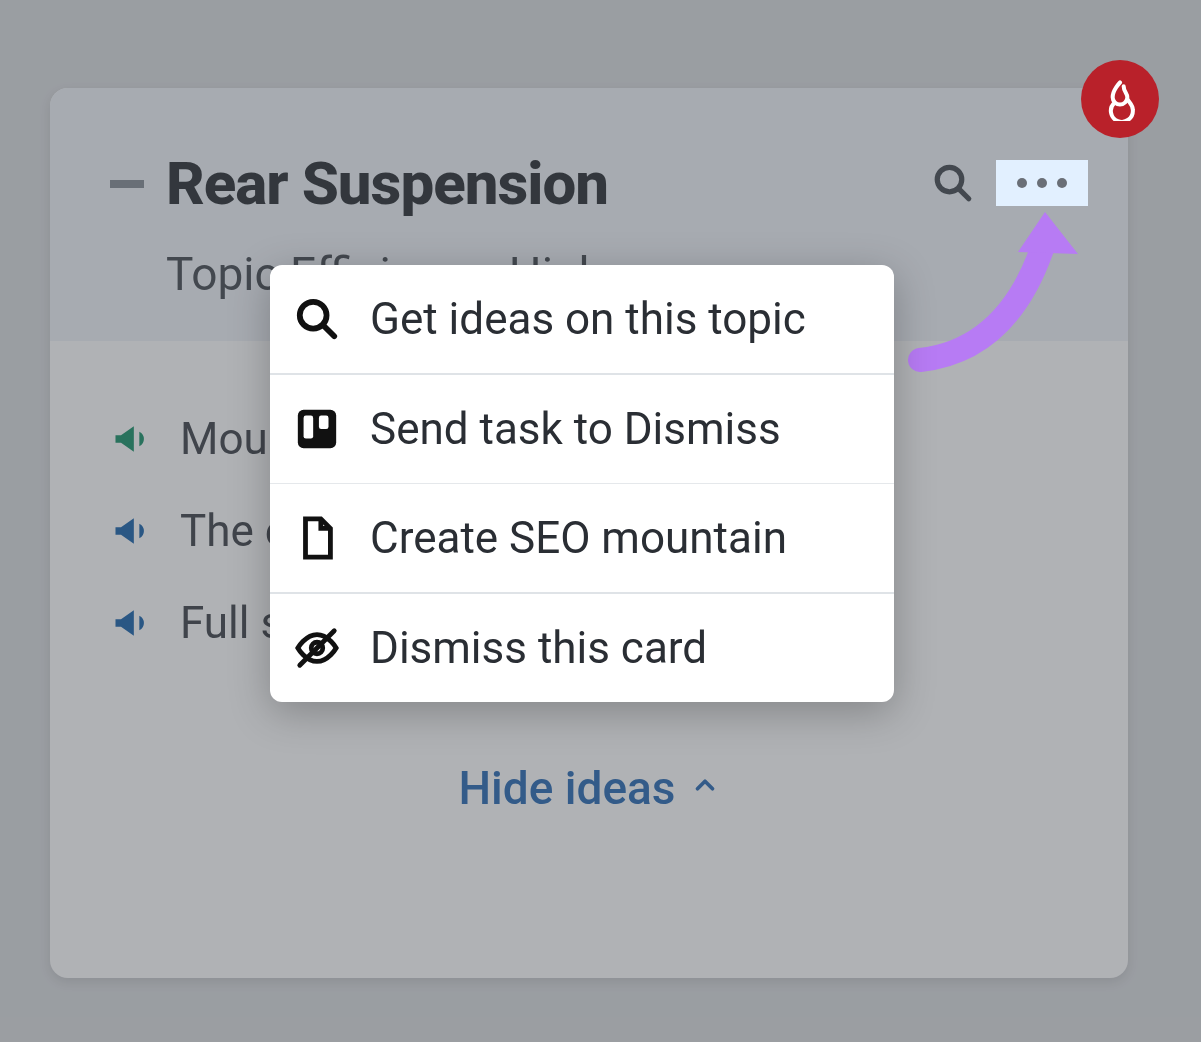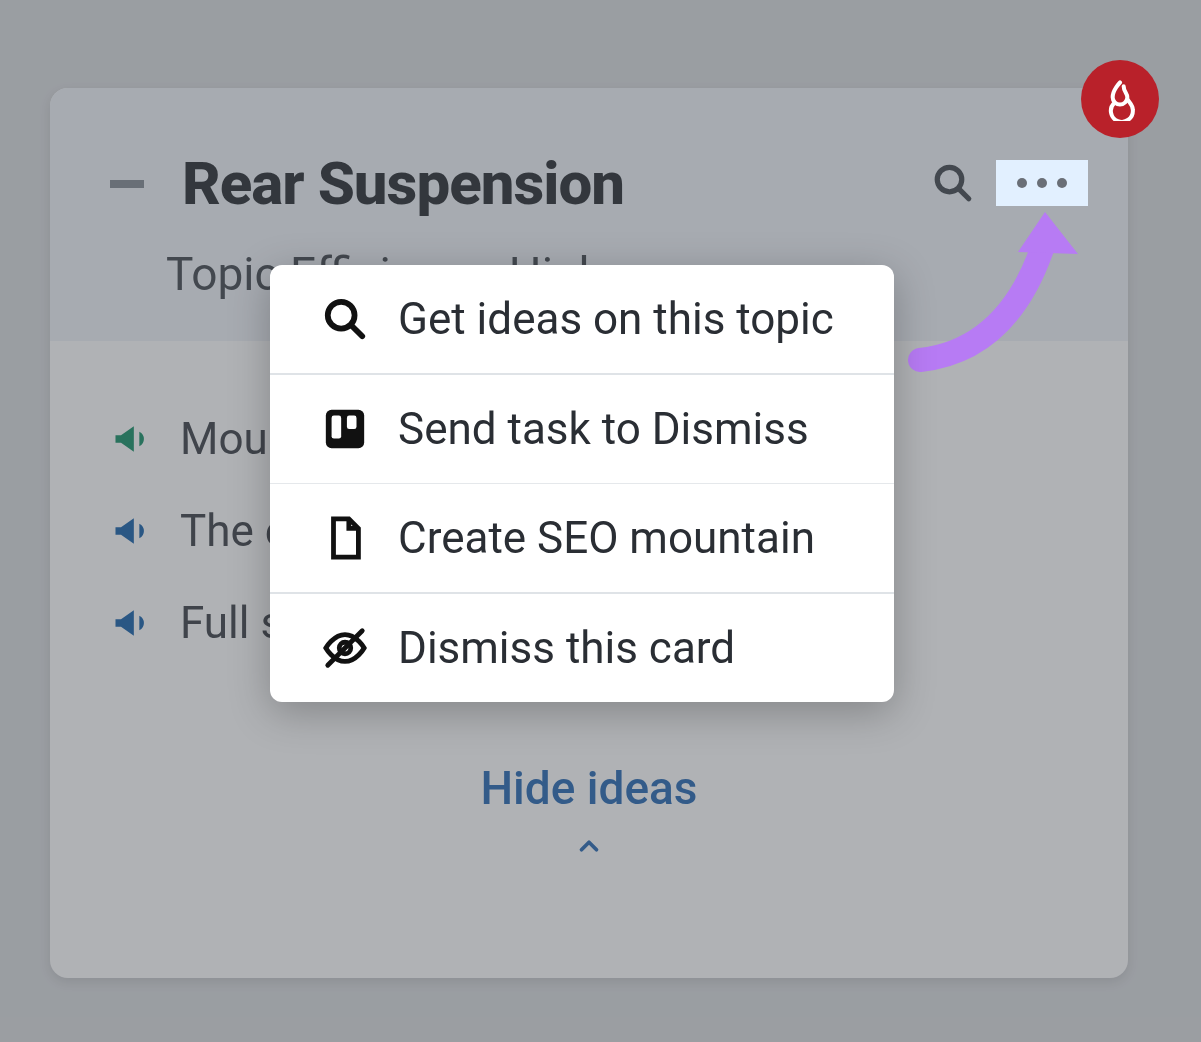--- a/index.html
+++ b/index.html
@@ -31,21 +31,21 @@
 
   .card-header {
     background: #eef3f8;
     padding: 60px 60px 40px 60px;
     position: relative;
   }
 
   .title-row {
     display: flex;
     align-items: center;
-    gap: 34px;
+    gap: 18px;
   }
 
   .collapse-dash {
     width: 34px; height: 8px;
     background: #7f868f;
     margin-right: 4px;
   }
 
   .title {
     font-size: 60px;
@@ -103,26 +103,26 @@
     font-size: 44px;
     color: #33383f;
     white-space: nowrap;
     overflow: hidden;
   }
 
   .hide-ideas {
     Text-align: center;
     display: flex;
     align-items: center;
+    justify-content: center;
     gap: 14px;
     margin-top: 110px;
     color: #1d62b0;
     font-size: 46px;
     font-weight: 500;
-    flex-direction: column;
   }
   .hide-ideas .caret { font-size: 34px; }
 
   
   .fire-badge {
     position: absolute;
     right: 42px; top: 60px;
     width: 78px; height: 78px;
     border-radius: 50%;
     background: #b9212a;
@@ -138,21 +138,21 @@
     background: #ffffff;
     border-radius: 12px;
     box-shadow: 0 10px 40px rgba(0,0,0,0.25);
     z-index: 40;
     overflow: hidden;
   }
   .menu-item {
     display: flex;
     align-items: center;
     gap: 30px;
-    padding: 28px 52px;
+    padding: 28px 24px;
     font-size: 44px;
     color: #2a2e34;
     border-bottom: 1px solid #e5e8eb;
   }
   .menu-item.group-end { border-bottom: 2px solid #dfe3e7; }
   .menu-item:last-child { border-bottom: none; }
   .menu-icon { width: 46px; height: 46px; flex-shrink:0; display:flex; align-items:center; justify-content:center;}
   .menu-icon svg { width: 100%; height: 100%; }
 
   

